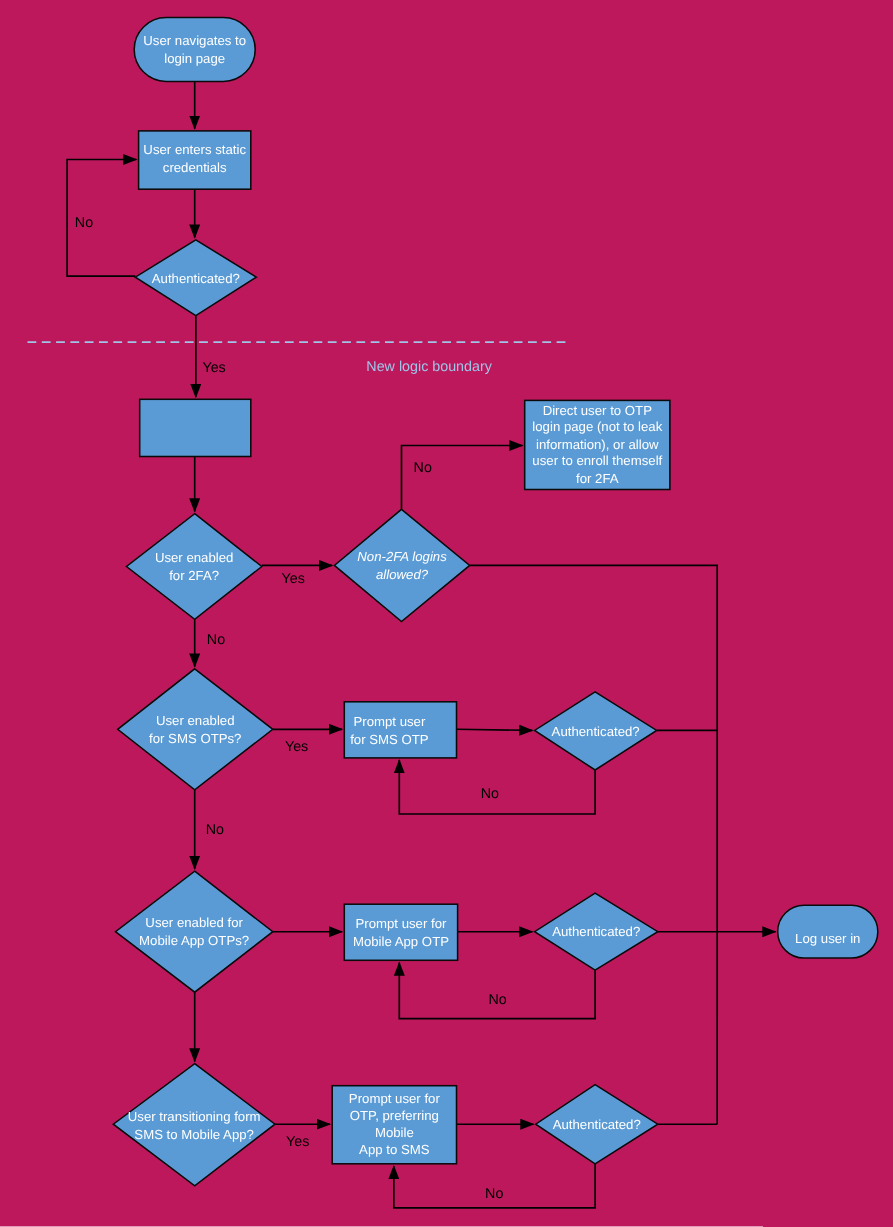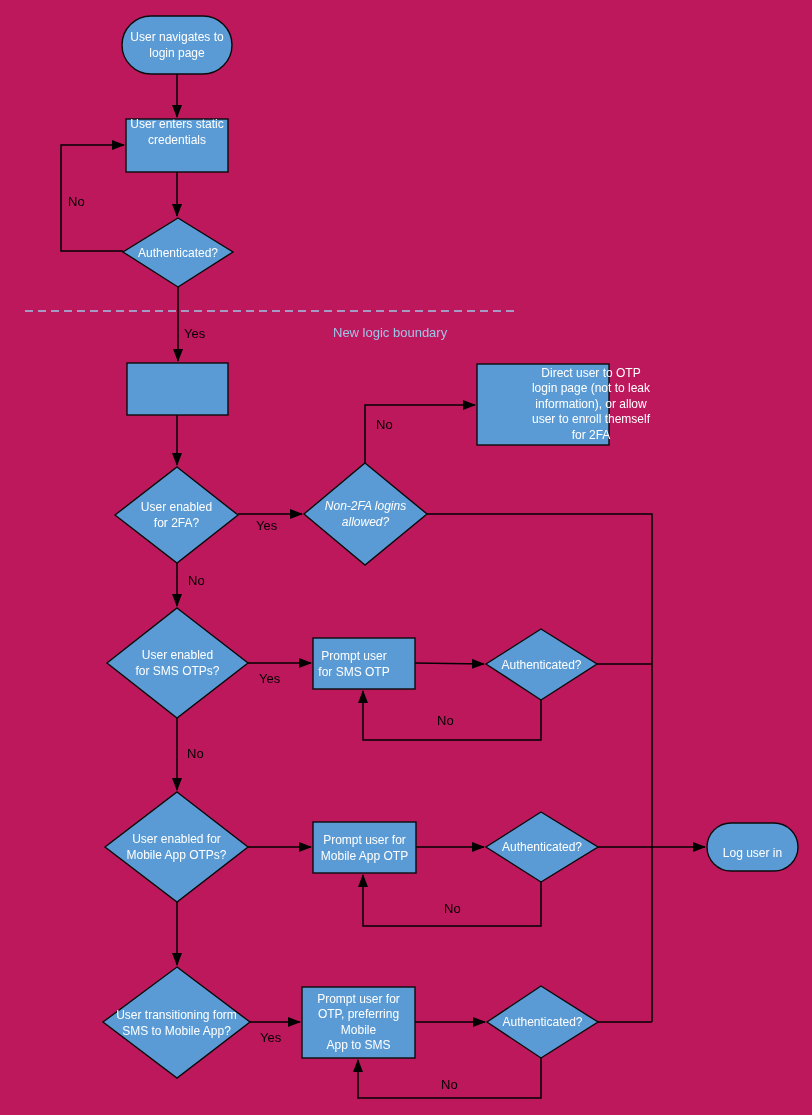--- a/index.html
+++ b/index.html
@@ -73,28 +73,28 @@
     <rect class="shape" x="313" y="822" width="103" height="51"></rect>
     <polygon class="shape" points="541,812 598,847 541,882 486,847"></polygon>
     <rect class="shape" x="707" y="823" width="91" height="48" rx="24" ry="24"></rect>
     <polygon class="shape" points="177,967 250,1022 177,1078 103,1022"></polygon>
     <rect class="shape" x="302" y="987" width="113" height="71"></rect>
     <polygon class="shape" points="541,986 598,1022 541,1058 487,1022"></polygon>
   </svg>
 
   <div class="node-label" style="left:122px;top:16px;width:110px;height:58px;">User navigates to
 login page</div>
-  <div class="node-label" style="left:126px;top:103px;width:102px;height:57px;text-align:center;">User enters static
+  <div class="node-label" style="left:126px;top:115px;width:102px;height:57px;text-align:center;">User enters static
 credentials</div>
   <div class="node-label" style="left:123px;top:218px;width:110px;height:69px;">Authenticated?</div>
   <div class="node-label" style="left:115px;top:467px;width:123px;height:96px;">User enabled
 for 2FA?</div>
   <div class="node-label" style="left:304px;top:463px;width:123px;height:102px;font-style:italic;">Non-2FA logins
 allowed?</div>
-  <div class="node-label small" style="left:477px;top:364px;width:132px;height:81px;padding-left:48px;">Direct user to OTP
+  <div class="node-label small" style="left:477px;top:364px;width:132px;height:81px;">Direct user to OTP
 login page (not to leak
 information), or allow
 user to enroll themself
 for 2FA</div>
   <div class="node-label" style="left:107px;top:608px;width:141px;height:110px;">User enabled
 for SMS OTPs?</div>
   <div class="node-label" style="left:313px;top:638px;width:82px;height:51px;">Prompt user
 for SMS OTP</div>
   <div class="node-label" style="left:486px;top:629px;width:111px;height:71px;">Authenticated?</div>
   <div class="node-label" style="left:105px;top:792px;width:143px;height:110px;">User enabled for

